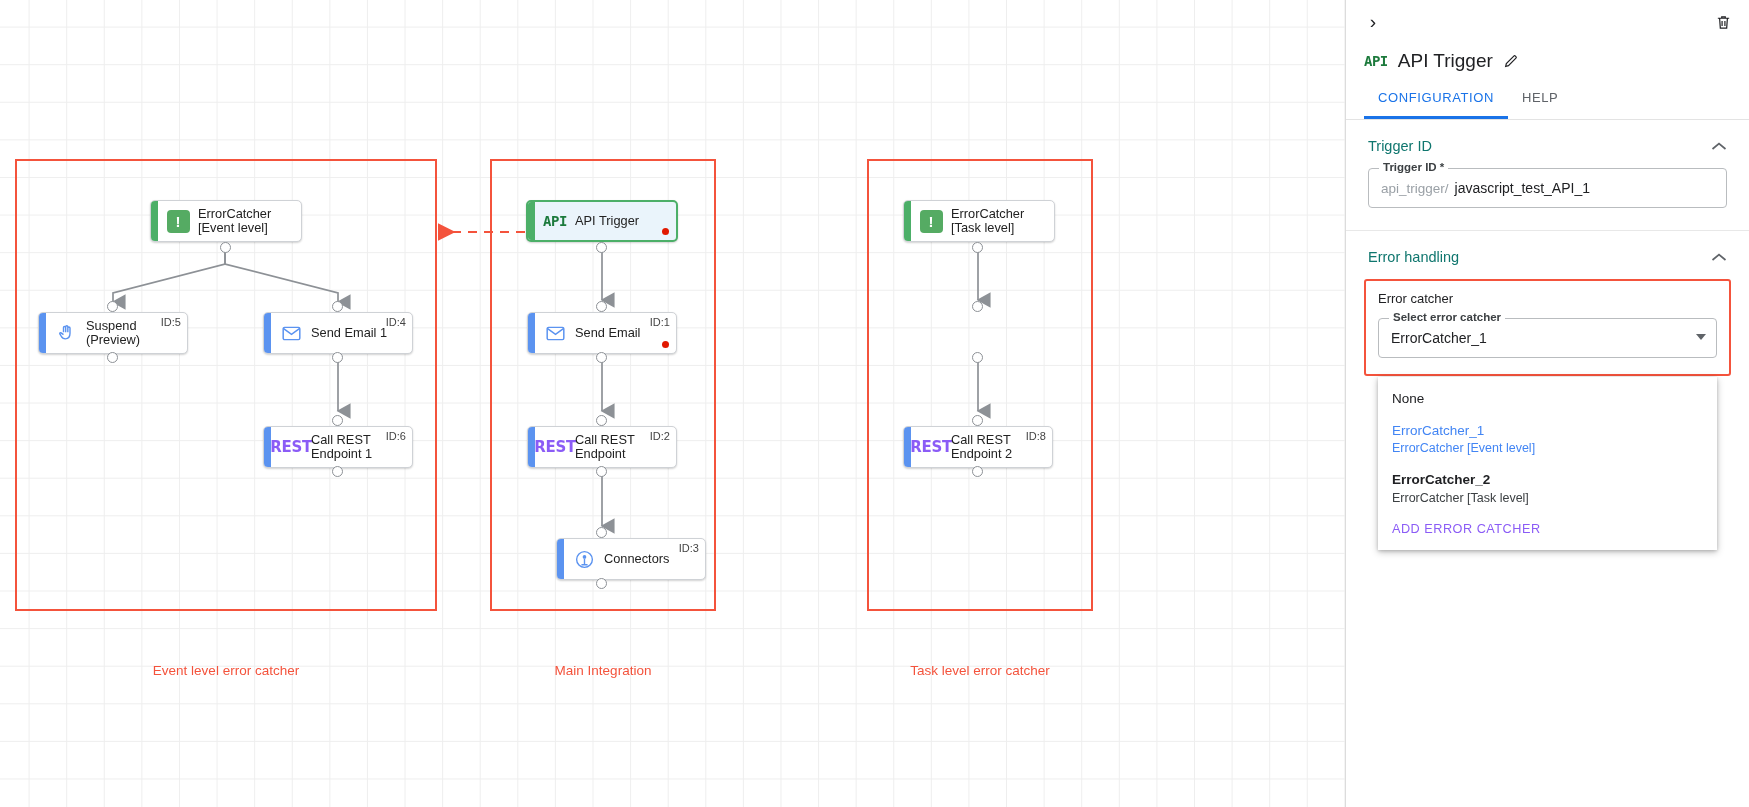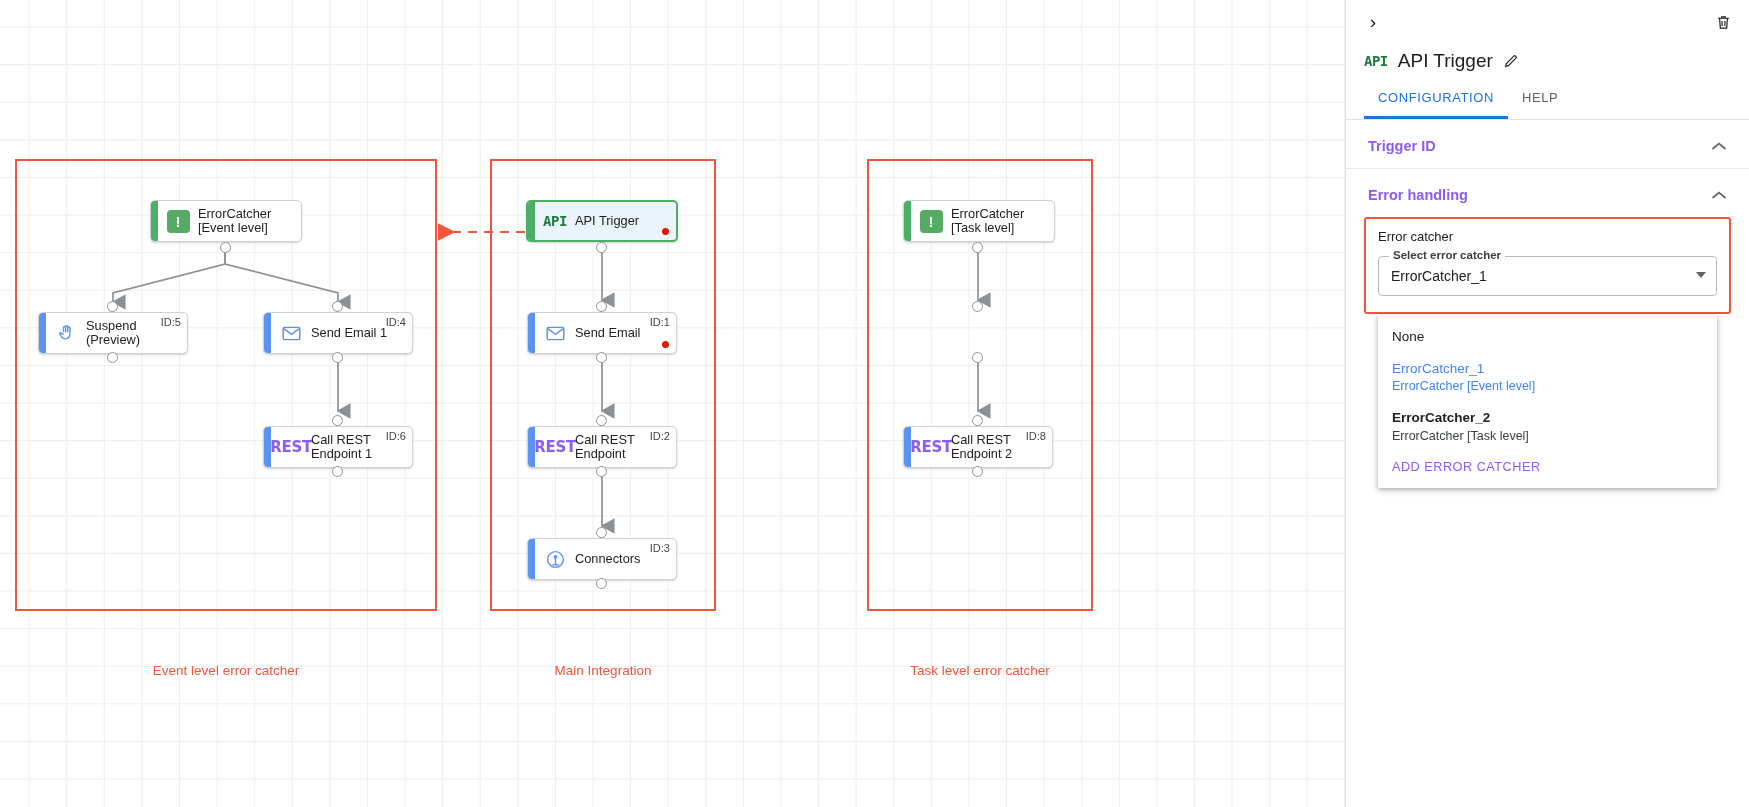--- a/index.html
+++ b/index.html
@@ -143,21 +143,21 @@
     font-size: 13px; letter-spacing: .6px; color: #5f6368;
     padding: 0 14px 10px 14px; cursor: pointer;
   }
   .tab.active { color:#1a73e8; box-shadow: inset 0 -3px 0 #1a73e8; }
 
   .section { border-bottom: 1px solid #e8e8e8; }
   .section-head {
     display:flex; align-items:center; justify-content:space-between;
     padding: 18px 22px 14px 22px; cursor:pointer;
   }
-  .section-head .stitle { font-size: 14.5px; font-weight: bold; color: #8b5cf6; }
+  .section-head .stitle { font-size: 14.5px; font-weight: normal; color: #0f766e; }
   .caret { color:#5f6368; font-size: 13px; }
 
   .field-wrap { padding: 0 22px 22px 22px; position: relative; }
   .outlined {
     position: relative;
     border: 1px solid #b9bcbf; border-radius: 4px;
     height: 40px; display:flex; align-items:center; padding: 0 12px;
     background: #fff;
   }
   .outlined .legend {
@@ -334,21 +334,21 @@
       <div class="icon-wrap">
         <div class="ico-rest">REST</div>
       </div>
       <div class="label">Call REST
 Endpoint</div>
       <div class="idtag">ID:2</div>
     </div>
     <div class="port" style="left:596px; top:466px;"></div>
 
     <div class="port" style="left:596px; top:527px;"></div>
-    <div class="node blue" style="left:527px; top:538px; width:150px;">
+    <div class="node blue" style="left:556px; top:538px; width:150px;">
       <div class="stripe"></div>
       <div class="icon-wrap">
         <svg width="21" height="21" viewBox="0 0 24 24" fill="none" stroke="#5b93f0" stroke-width="1.6">
           <circle cx="12" cy="12" r="9"></circle>
           <circle cx="12" cy="9" r="2.1" fill="#5b93f0" stroke="none"></circle>
           <path d="M12 11v7M8.5 18h7"></path>
         </svg>
       </div>
       <div class="label">Connectors</div>
       <div class="idtag">ID:3</div>
@@ -410,20 +410,27 @@
     </div>
 
     <div class="section">
       <div class="section-head">
         <span class="stitle">Trigger ID</span>
         <span class="caret">
           <svg width="16" height="9" viewBox="0 0 16 9" fill="none" stroke="#5f6368" stroke-width="1.7">
             <path d="M1.5 7 8 1.6 14.5 7"></path>
           </svg>
         </span>
+      </div>
+      <div class="field-wrap">
+        <div class="outlined">
+          <span class="legend">Trigger ID *</span>
+          <span class="prefix">api_trigger/</span>
+          <span class="valtext">javascript_test_API_1</span>
+        </div>
       </div>
     </div>
 
     <div class="section" style="border-bottom:none;">
       <div class="section-head">
         <span class="stitle">Error handling</span>
         <span class="caret">
           <svg width="16" height="9" viewBox="0 0 16 9" fill="none" stroke="#5f6368" stroke-width="1.7">
             <path d="M1.5 7 8 1.6 14.5 7"></path>
           </svg>

